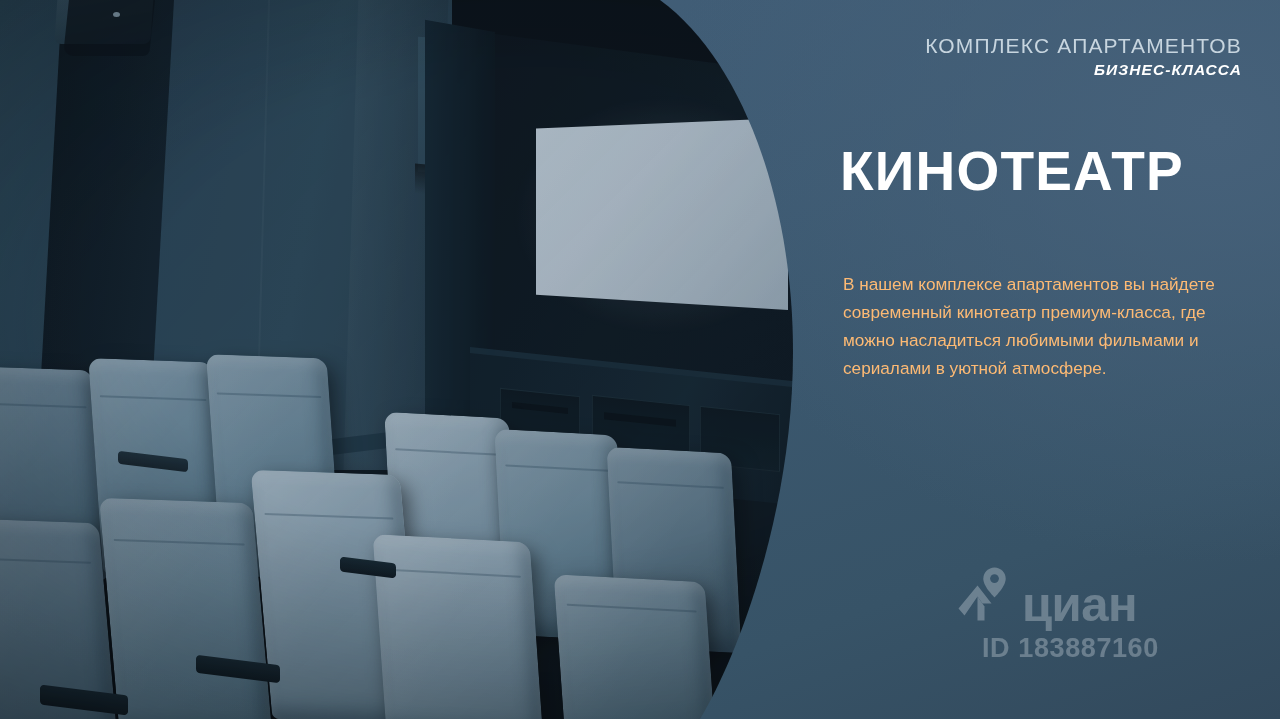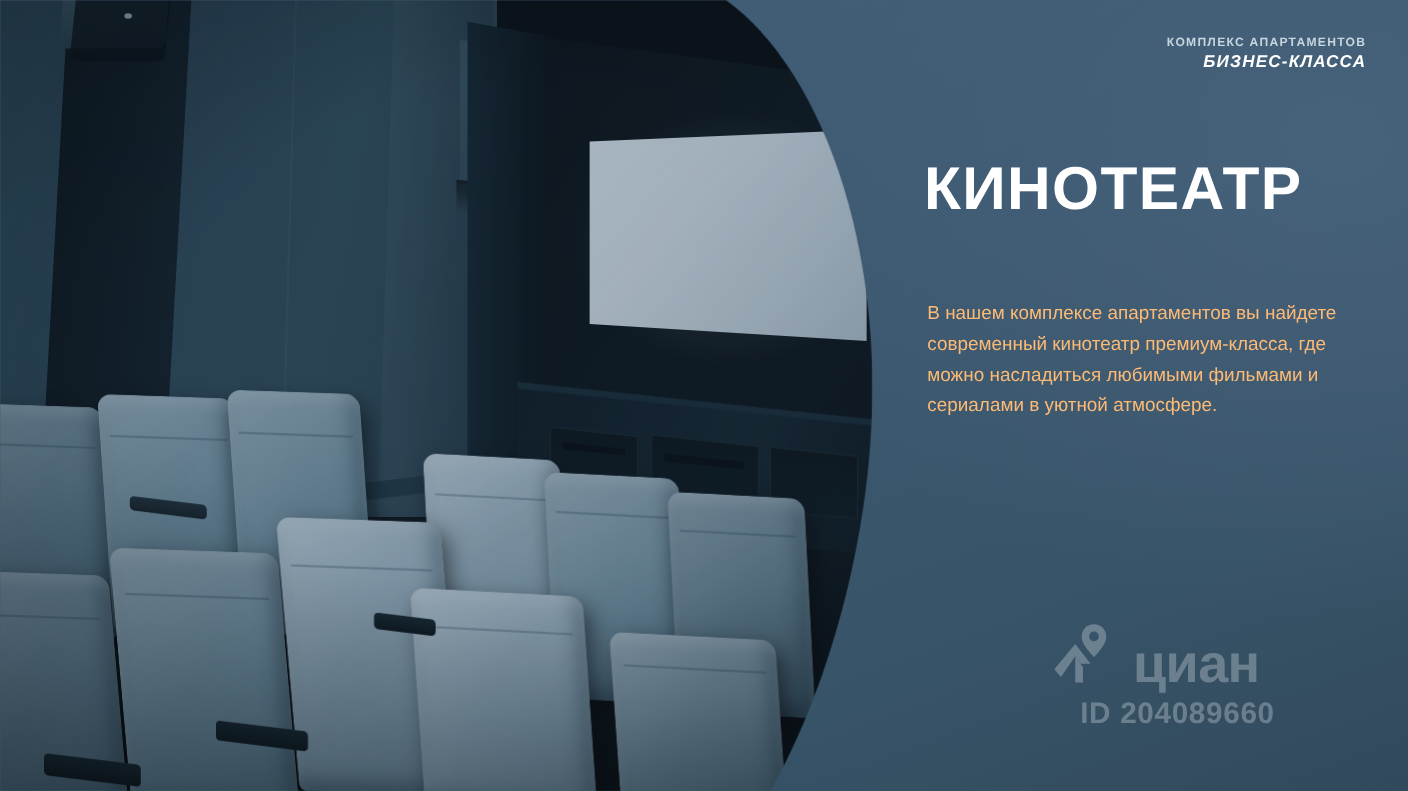--- a/index.html
+++ b/index.html
@@ -288,24 +288,24 @@
   
   .eyebrow {
     position: absolute;
     right: 38px;
     top: 32px;
     text-align: right;
     line-height: 1.32;
   }
   .eyebrow-l1 {
     display: block;
-    font-size: 11px;
+    font-size: 21px;
     letter-spacing: 1.15px;
     color: #c7d5df;
-    font-weight: 700;
+    font-weight: 400;
   }
   .eyebrow-l2 {
     display: block;
     font-size: 15.5px;
     letter-spacing: 1.1px;
     color: #ffffff;
     font-weight: 700;
     font-style: italic;
   }
 
@@ -352,21 +352,21 @@
     width: 56px;
     height: 62px;
     display: block;
   }
   .wm-word {
     font-size: 49px;
     font-weight: 700;
     color: #e8eef3;
     line-height: .92;
     letter-spacing: -0.5px;
-    margin-left: 16px;
+    margin-left: 8px;
   }
   .wm-id {
     position: absolute;
     left: 24px;
     top: 68px;
     font-size: 27px;
     font-weight: 700;
     color: #e8eef3;
     letter-spacing: .6px;
     white-space: nowrap;
@@ -451,16 +451,16 @@
   <div class="watermark">
     <div class="wm-row">
       <svg class="wm-logo" viewBox="0 0 56 62" aria-hidden="true">
         <path d="M36.5 2.5c6.2 0 11.2 5 11.2 11.2 0 8-11.2 18.6-11.2 18.6S25.3 21.7 25.3 13.7C25.3 7.5 30.3 2.5 36.5 2.5z" fill="#e8eef3"></path>
         <circle cx="36.5" cy="13.6" r="4.4" fill="#3d5a72"></circle>
         <path d="M19.5 20.5 L33.5 38.5 L24.5 38.5 L19.5 31.5 L6.5 50.5 L0.5 43.5 Z" fill="#e8eef3"></path>
         <path d="M19.5 31.5 L26.5 41.5 L26.5 55.5 L19.5 55.5 Z" fill="#e8eef3"></path>
       </svg>
       <span class="wm-word">циан</span>
     </div>
-    <div class="wm-id">ID 204089660</div>
+    <div class="wm-id">ID 183887160</div>
   </div>
 
 </div>
 
 </body></html>

